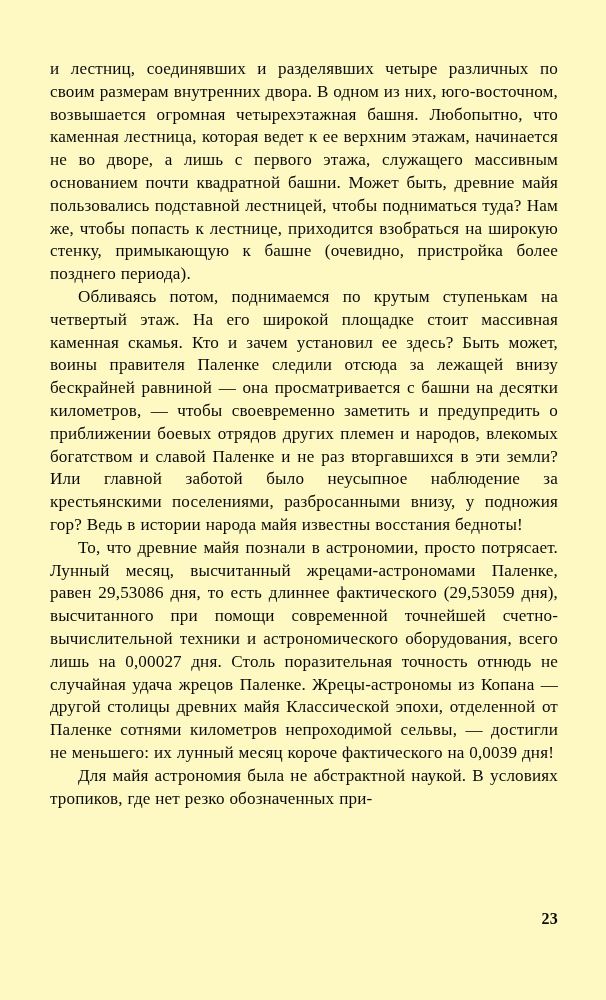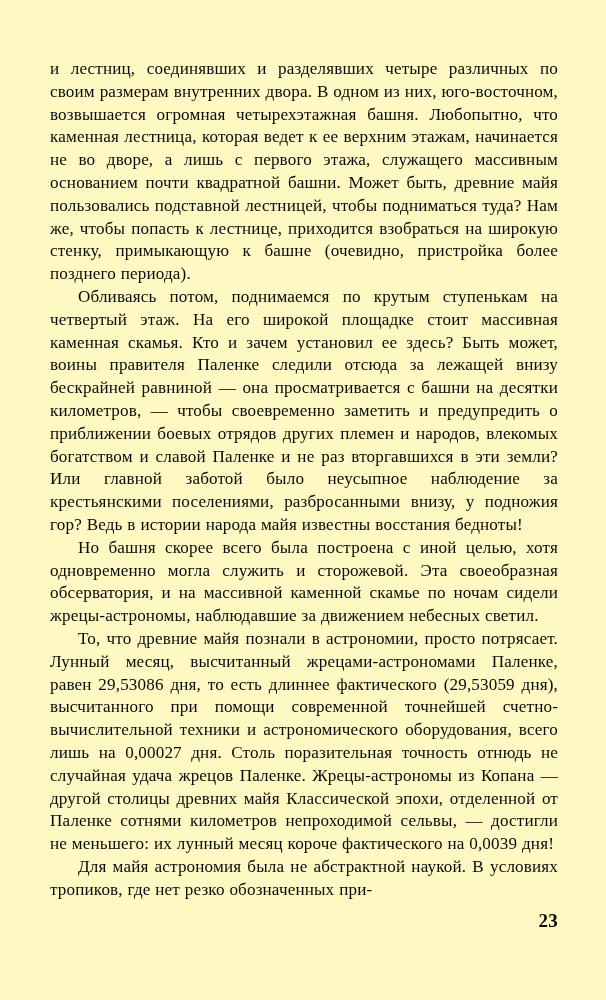--- a/index.html
+++ b/index.html
@@ -48,33 +48,32 @@
   .para.continued {
     text-indent: 0;
   }
 
   .page-number {
     position: absolute;
     left: 0;
     top: 910px;
     width: 558px;
     text-align: right;
-    font-size: 19px;
+    font-size: 16px;
     font-weight: bold;
     letter-spacing: 0.3px;
   }
 </style>
 </head>
 <body>
 
 <div class="page">
 
   <div class="text-block">
     <p class="para continued">и лестниц, соединявших и разделявших четыре различных по своим размерам внутренних двора. В одном из них, юго-восточном, возвышается огромная четырехэтажная башня. Любопытно, что каменная лестница, которая ведет к ее верхним этажам, начинается не во дворе, а лишь с первого этажа, служащего массивным основанием почти квадратной башни. Может быть, древние майя пользовались подставной лестницей, чтобы подниматься туда? Нам же, чтобы попасть к лестнице, приходится взобраться на широкую стенку, примыкающую к башне (очевидно, пристройка более позднего периода).</p>
     <p class="para">Обливаясь потом, поднимаемся по крутым ступенькам на четвертый этаж. На его широкой площадке стоит массивная каменная скамья. Кто и зачем установил ее здесь? Быть может, воины правителя Паленке следили отсюда за лежащей внизу бескрайней равниной — она просматривается с башни на десятки километров, — чтобы своевременно заметить и предупредить о приближении боевых отрядов других племен и народов, влекомых богатством и славой Паленке и не раз вторгавшихся в эти земли? Или главной заботой было неусыпное наблюдение за крестьянскими поселениями, разбросанными внизу, у подножия гор? Ведь в истории народа майя известны восстания бедноты!</p>
-    <p class="para">Но башня скорее всего была построена с иной целью, хотя одновременно могла служить и сторожевой. Эта своеобразная обсерватория, и на массивной каменной скамье по ночам сидели жрецы-астрономы, наблюдавшие за движением небесных светил.</p>
     <p class="para">То, что древние майя познали в астрономии, просто потрясает. Лунный месяц, высчитанный жрецами-астрономами Паленке, равен 29,53086 дня, то есть длиннее фактического (29,53059 дня), высчитанного при помощи современной точнейшей счетно-вычислительной техники и астрономического оборудования, всего лишь на 0,00027 дня. Столь поразительная точность отнюдь не случайная удача жрецов Паленке. Жрецы-астрономы из Копана — другой столицы древних майя Классической эпохи, отделенной от Паленке сотнями километров непроходимой сельвы, — достигли не меньшего: их лунный месяц короче фактического на 0,0039 дня!</p>
     <p class="para">Для майя астрономия была не абстрактной наукой. В условиях тропиков, где нет резко обозначенных при-</p>
   </div>
 
   <div class="page-number">23</div>
 
 </div>
 
 </body></html>

